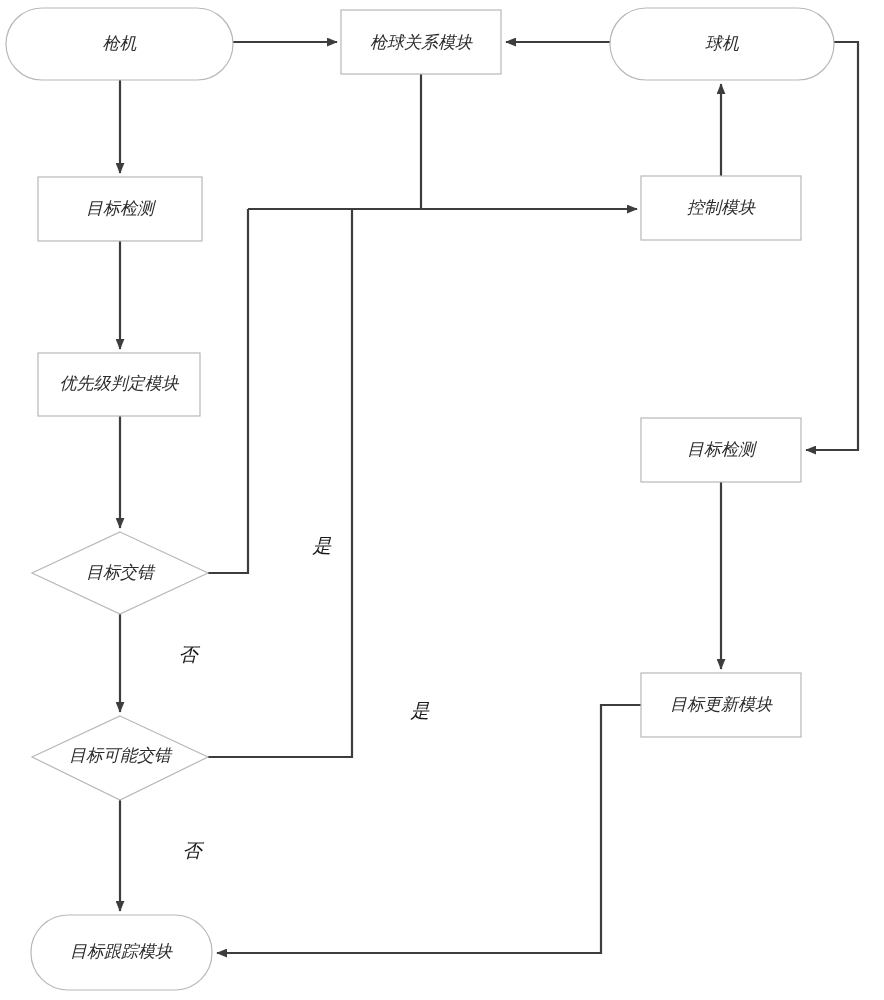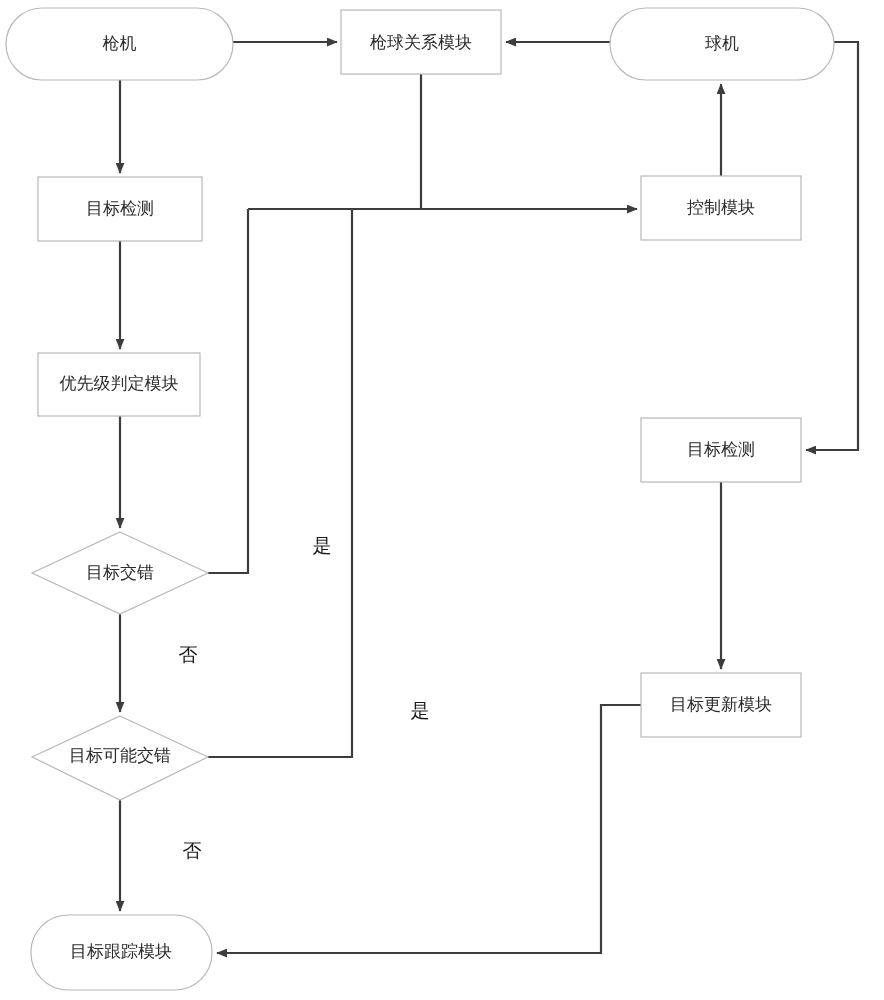--- a/index.html
+++ b/index.html
@@ -7,20 +7,21 @@
     padding: 0;
     background: #ffffff;
   }
   #canvas {
     position: relative;
     width: 884px;
     height: 1000px;
     background: #ffffff;
     font-family: "Liberation Serif", "DejaVu Serif", serif;
     overflow: hidden;
+    font-style: italic;
   }
   #flow-svg {
     position: absolute;
     left: 0;
     top: 0;
     width: 884px;
     height: 1000px;
   }
   .node-shape {
     fill: #ffffff;

